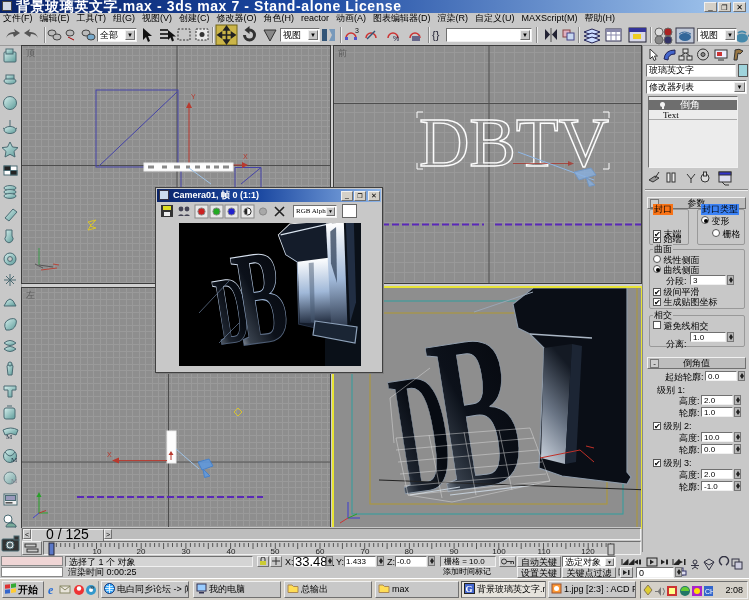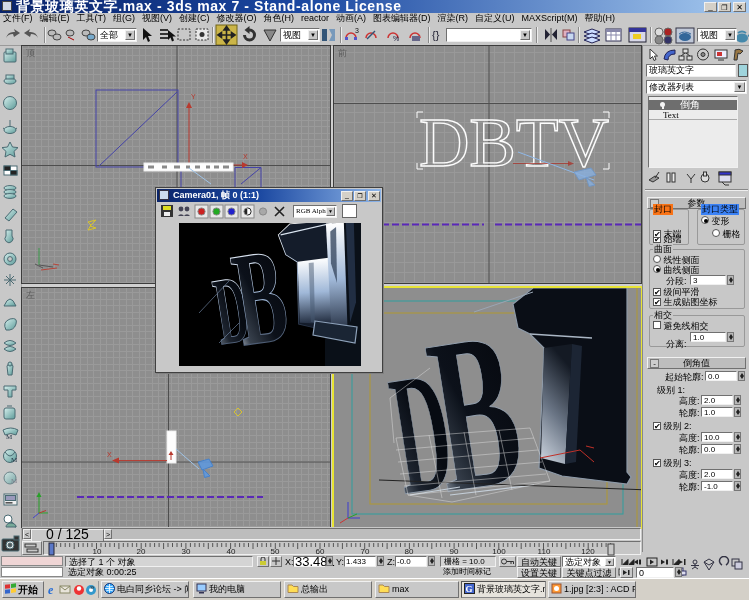--- a/index.html
+++ b/index.html
@@ -671,21 +671,21 @@
   <rect x="5" y="1" width="5" height="12" fill="#5a78c8" stroke="#223"></rect>
   <rect x="564" y="2" width="6" height="11" fill="#c8c8c8" stroke="#444"></rect>
  </svg>
  </div>
 </div>
 
 <div id="statusbar" class="abs" style="left:0;top:556px;width:749px;height:22px;background:#c8c8c8">
  <div class="abs" style="left:1px;top:0;width:62px;height:10px;background:#efd5d5;border:1px solid #888"></div>
  <div class="abs" style="left:1px;top:11px;width:62px;height:10px;background:#fff;border:1px solid #888"></div>
  <div class="abs sunken tx9" style="left:65px;top:0;width:188px;height:11px;background:#d4d4d4;line-height:10px;padding-left:3px">选择了 1 个 对象</div>
- <div class="abs tx9" style="left:65px;top:11px;width:188px;height:11px;line-height:10px;padding-left:3px">选定对象  0:00:25</div>
+ <div class="abs tx9" style="left:65px;top:11px;width:188px;height:11px;line-height:10px;padding-left:3px">渲染时间  0:00:25</div>
  <div class="abs btn" style="left:257px;top:0;width:12px;height:11px"><svg width="10" height="9">
         <path d="M3 4 v-2 a2 2 0 0 1 4 0 v2" fill="none" stroke="#333"></path>
         <rect x="2" y="4" width="6" height="4" fill="#cc3"></rect>
       </svg></div>
  <div class="abs btn" style="left:270px;top:0;width:12px;height:11px"><svg width="10" height="9">
         <path d="M5 0 v8 M1 4 h8" stroke="#333"></path>
       </svg></div>
  <span class="abs tx9" style="left:285px;top:1px">X:</span>
     <div class="abs sunken white tx9" style="left:293px;top:0;width:32px;height:11px;font-size:13px;line-height:10px;padding-left:1px">33.481</div>
     <span class="abs spin" style="left:326px;top:0"></span>
@@ -781,20 +781,36 @@
         <path d="M1 2 h4 l1.5 1.5 H11 v6 H1z" fill="#fd5" stroke="#a85"></path>
       </svg>max</div>
  <div class="abs tx9" style="left:461px;top:2px;width:85px;height:17px;text-align:left;line-height:15px;white-space:nowrap;overflow:hidden;background:#e6e3dc;border:1px solid #888;border-top-color:#555;border-left-color:#555"><svg width="11" height="11" style="vertical-align:-2px;margin:0 2px 0 2px">
         <rect x="0.5" y="0.5" width="10" height="10" fill="#46c" stroke="#222"></rect>
         <text x="1.5" y="9" font-size="9" fill="#fff" font-family="Liberation Serif" font-weight="bold">G</text>
       </svg>背景玻璃英文字.max ...</div>
  <div class="abs btn tx9" style="left:548px;top:2px;width:88px;height:17px;text-align:left;line-height:15px;white-space:nowrap;overflow:hidden"><svg width="11" height="11" style="vertical-align:-2px;margin:0 2px 0 2px">
         <rect x="1" y="1" width="9" height="9" fill="#f93" stroke="#953"></rect>
         <circle cx="5.5" cy="5.5" r="2.5" fill="#fff"></circle>
       </svg>1.jpg [2:3] : ACD Phot...</div>
+ <div class="abs sunken" style="left:640px;top:2px;width:108px;height:18px;background:#d4d0c8">
+  <svg width="70" height="16" style="position:absolute;left:2px;top:1px">
+   <path d="M5 2 l4 5 -4 5 -4 -5z" fill="#dc3" stroke="#875"></path>
+   <path d="M12 8 h3 l3 -4 v9 l-3 -4 h-3z" fill="#777"></path>
+        <path d="M20 5 q3 3 0 7" stroke="#777" fill="none"></path>
+   <rect x="24" y="3" width="10" height="10" fill="#c33"></rect>
+        <rect x="26" y="5" width="6" height="6" fill="#ff8"></rect>
+   <circle cx="42" cy="8" r="5" fill="#276"></circle>
+        <path d="M38 8 a4 4 0 0 1 8 0" fill="#6c3"></path>
+   <rect x="49" y="3" width="10" height="10" fill="#a2c"></rect>
+        <circle cx="54" cy="8" r="3" fill="#fd0"></circle>
+   <rect x="61" y="3" width="9" height="10" fill="#36c"></rect>
+        <text x="62" y="11" font-size="7" fill="#fff" font-family="Liberation Sans">CH</text>
+  </svg>
+  <span class="abs tx9" style="right:4px;top:3px">2:08</span>
+ </div>
 </div>
 
 <div id="renderwin" class="abs" style="left:155px;top:187px;width:228px;height:186px;background:#c8c8c8;border:1px solid #404040;box-shadow:1px 1px 0 #808080;z-index:50">
  <div class="abs" style="left:1px;top:1px;width:224px;height:13px;background:linear-gradient(90deg,#0a246a,#1a47a0 45%,#8cb4e8)">
   <span class="abs" style="left:2px;top:1px;width:10px;height:10px;background:#cde;border:1px solid #334"></span>
   <span class="abs" style="left:16px;top:0;color:#fff;font-size:9px;font-weight:bold;line-height:13px;white-space:nowrap">Camera01, 帧 0 (1:1)</span>
   <span class="abs raised" style="left:184px;top:2px;width:12px;height:10px;background:#d4d0c8;font-size:7px;line-height:6px;text-align:center">_</span>
   <span class="abs raised" style="left:197px;top:2px;width:12px;height:10px;background:#d4d0c8;font-size:6px;line-height:8px;text-align:center">❐</span>
   <span class="abs raised" style="left:211px;top:2px;width:12px;height:10px;background:#d4d0c8;font-size:7px;line-height:8px;text-align:center">✕</span>
  </div>

